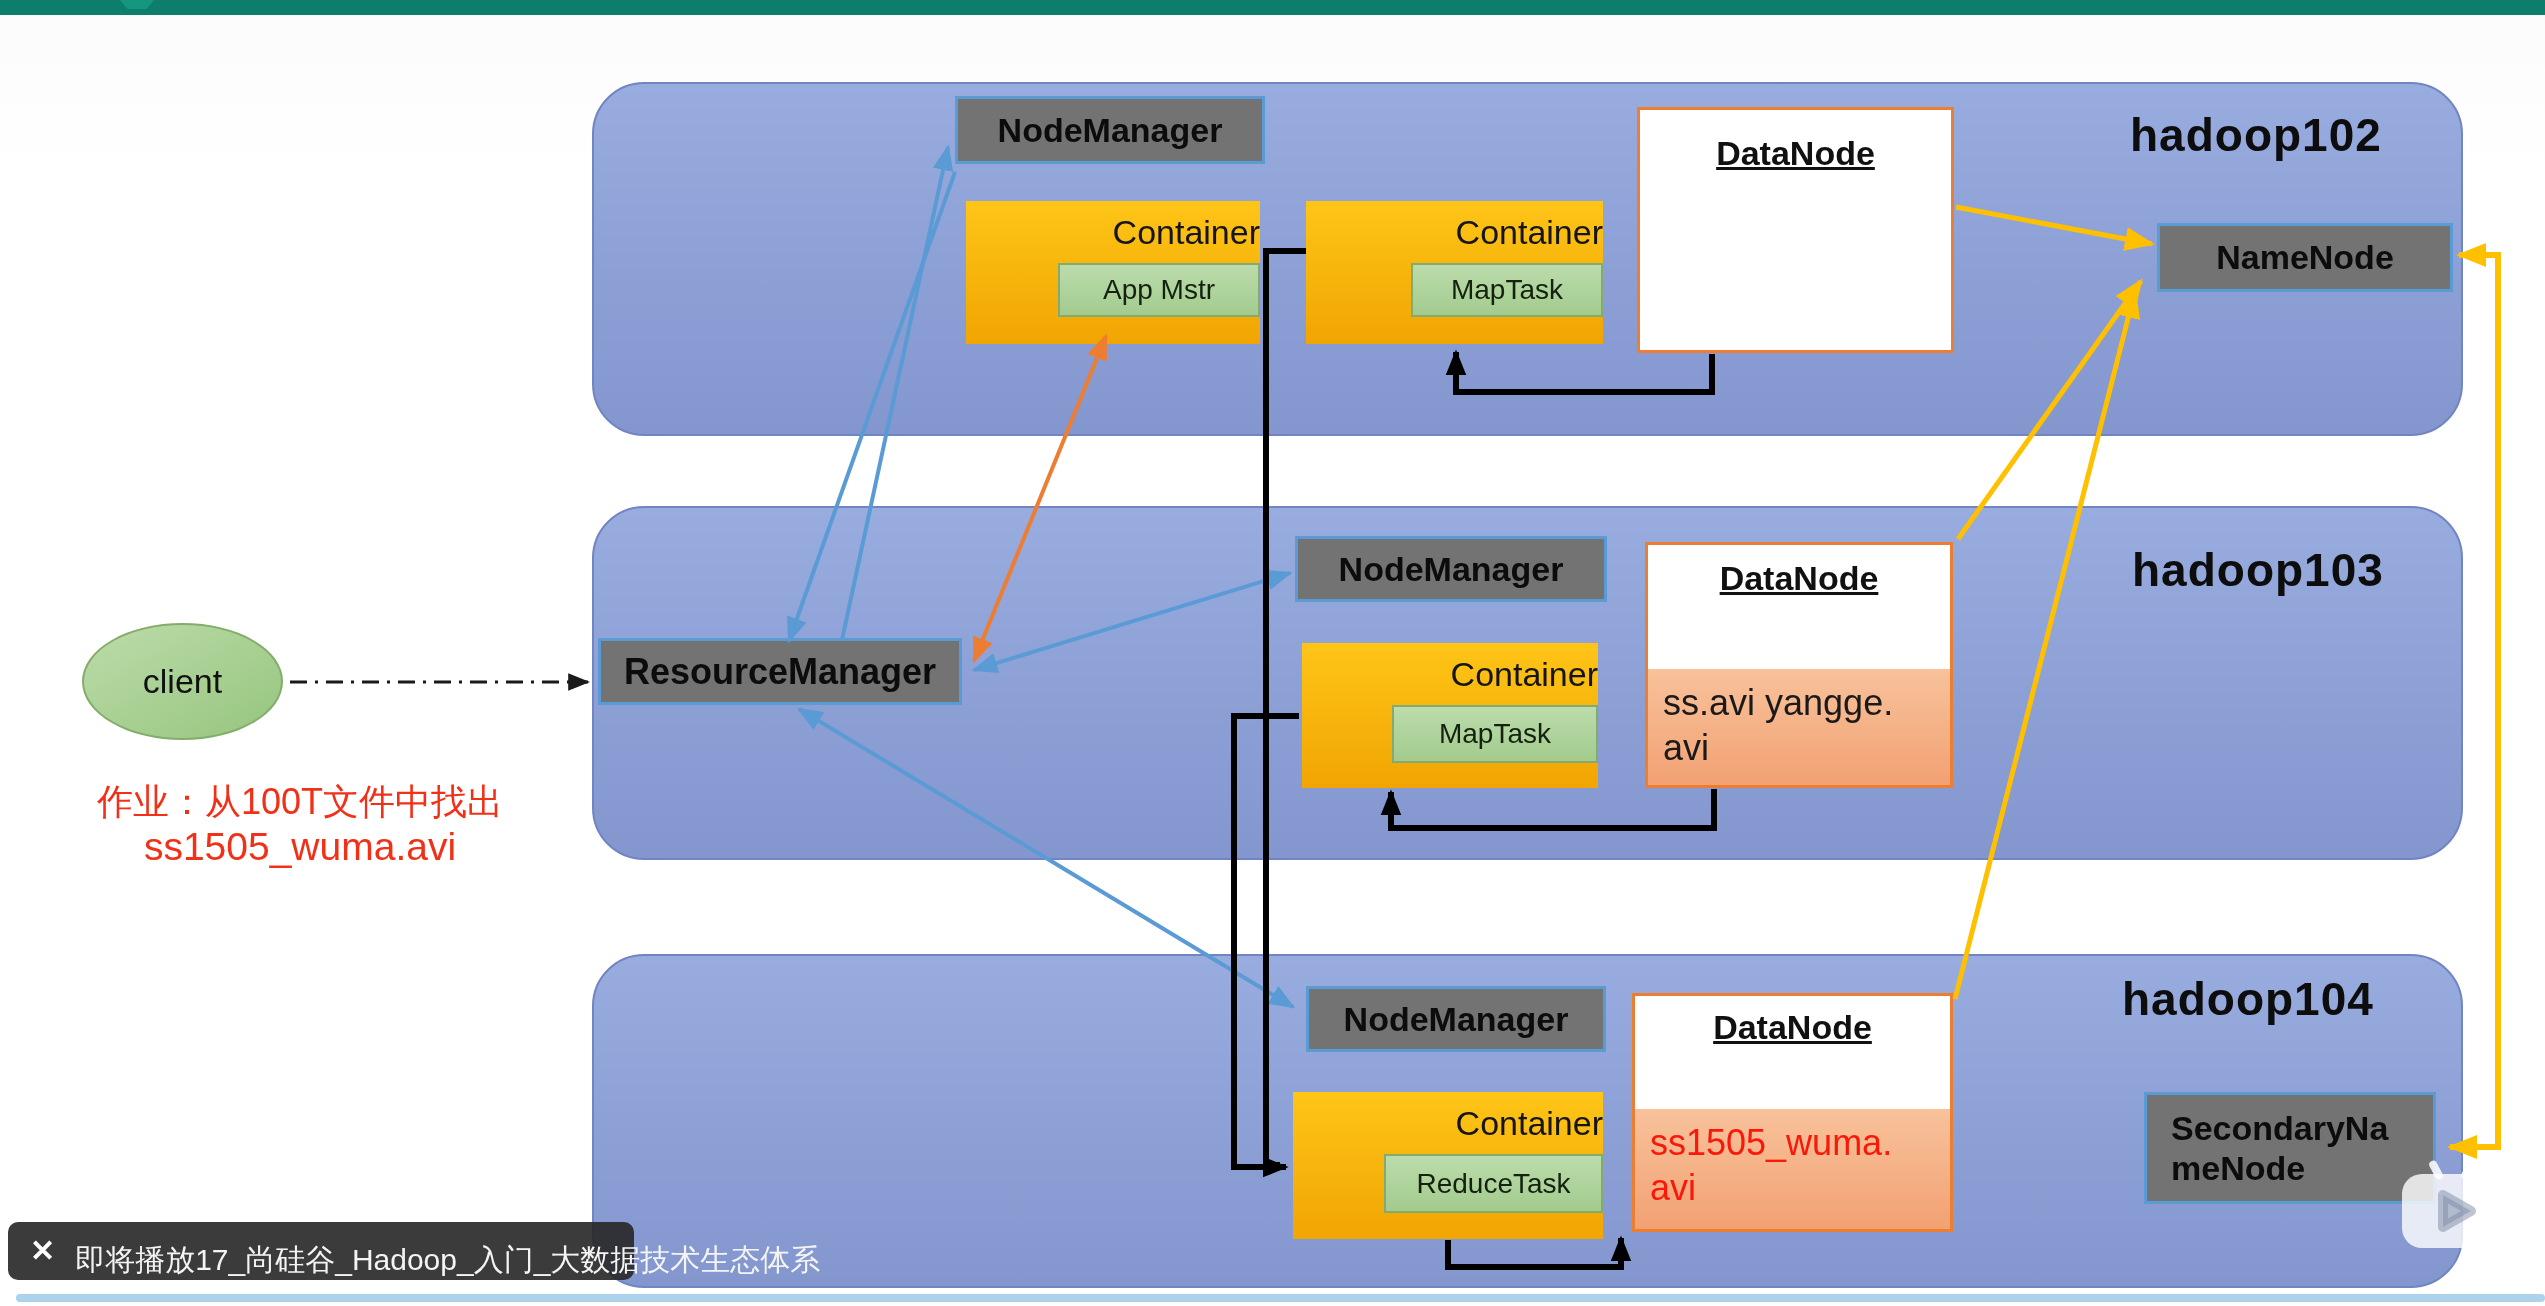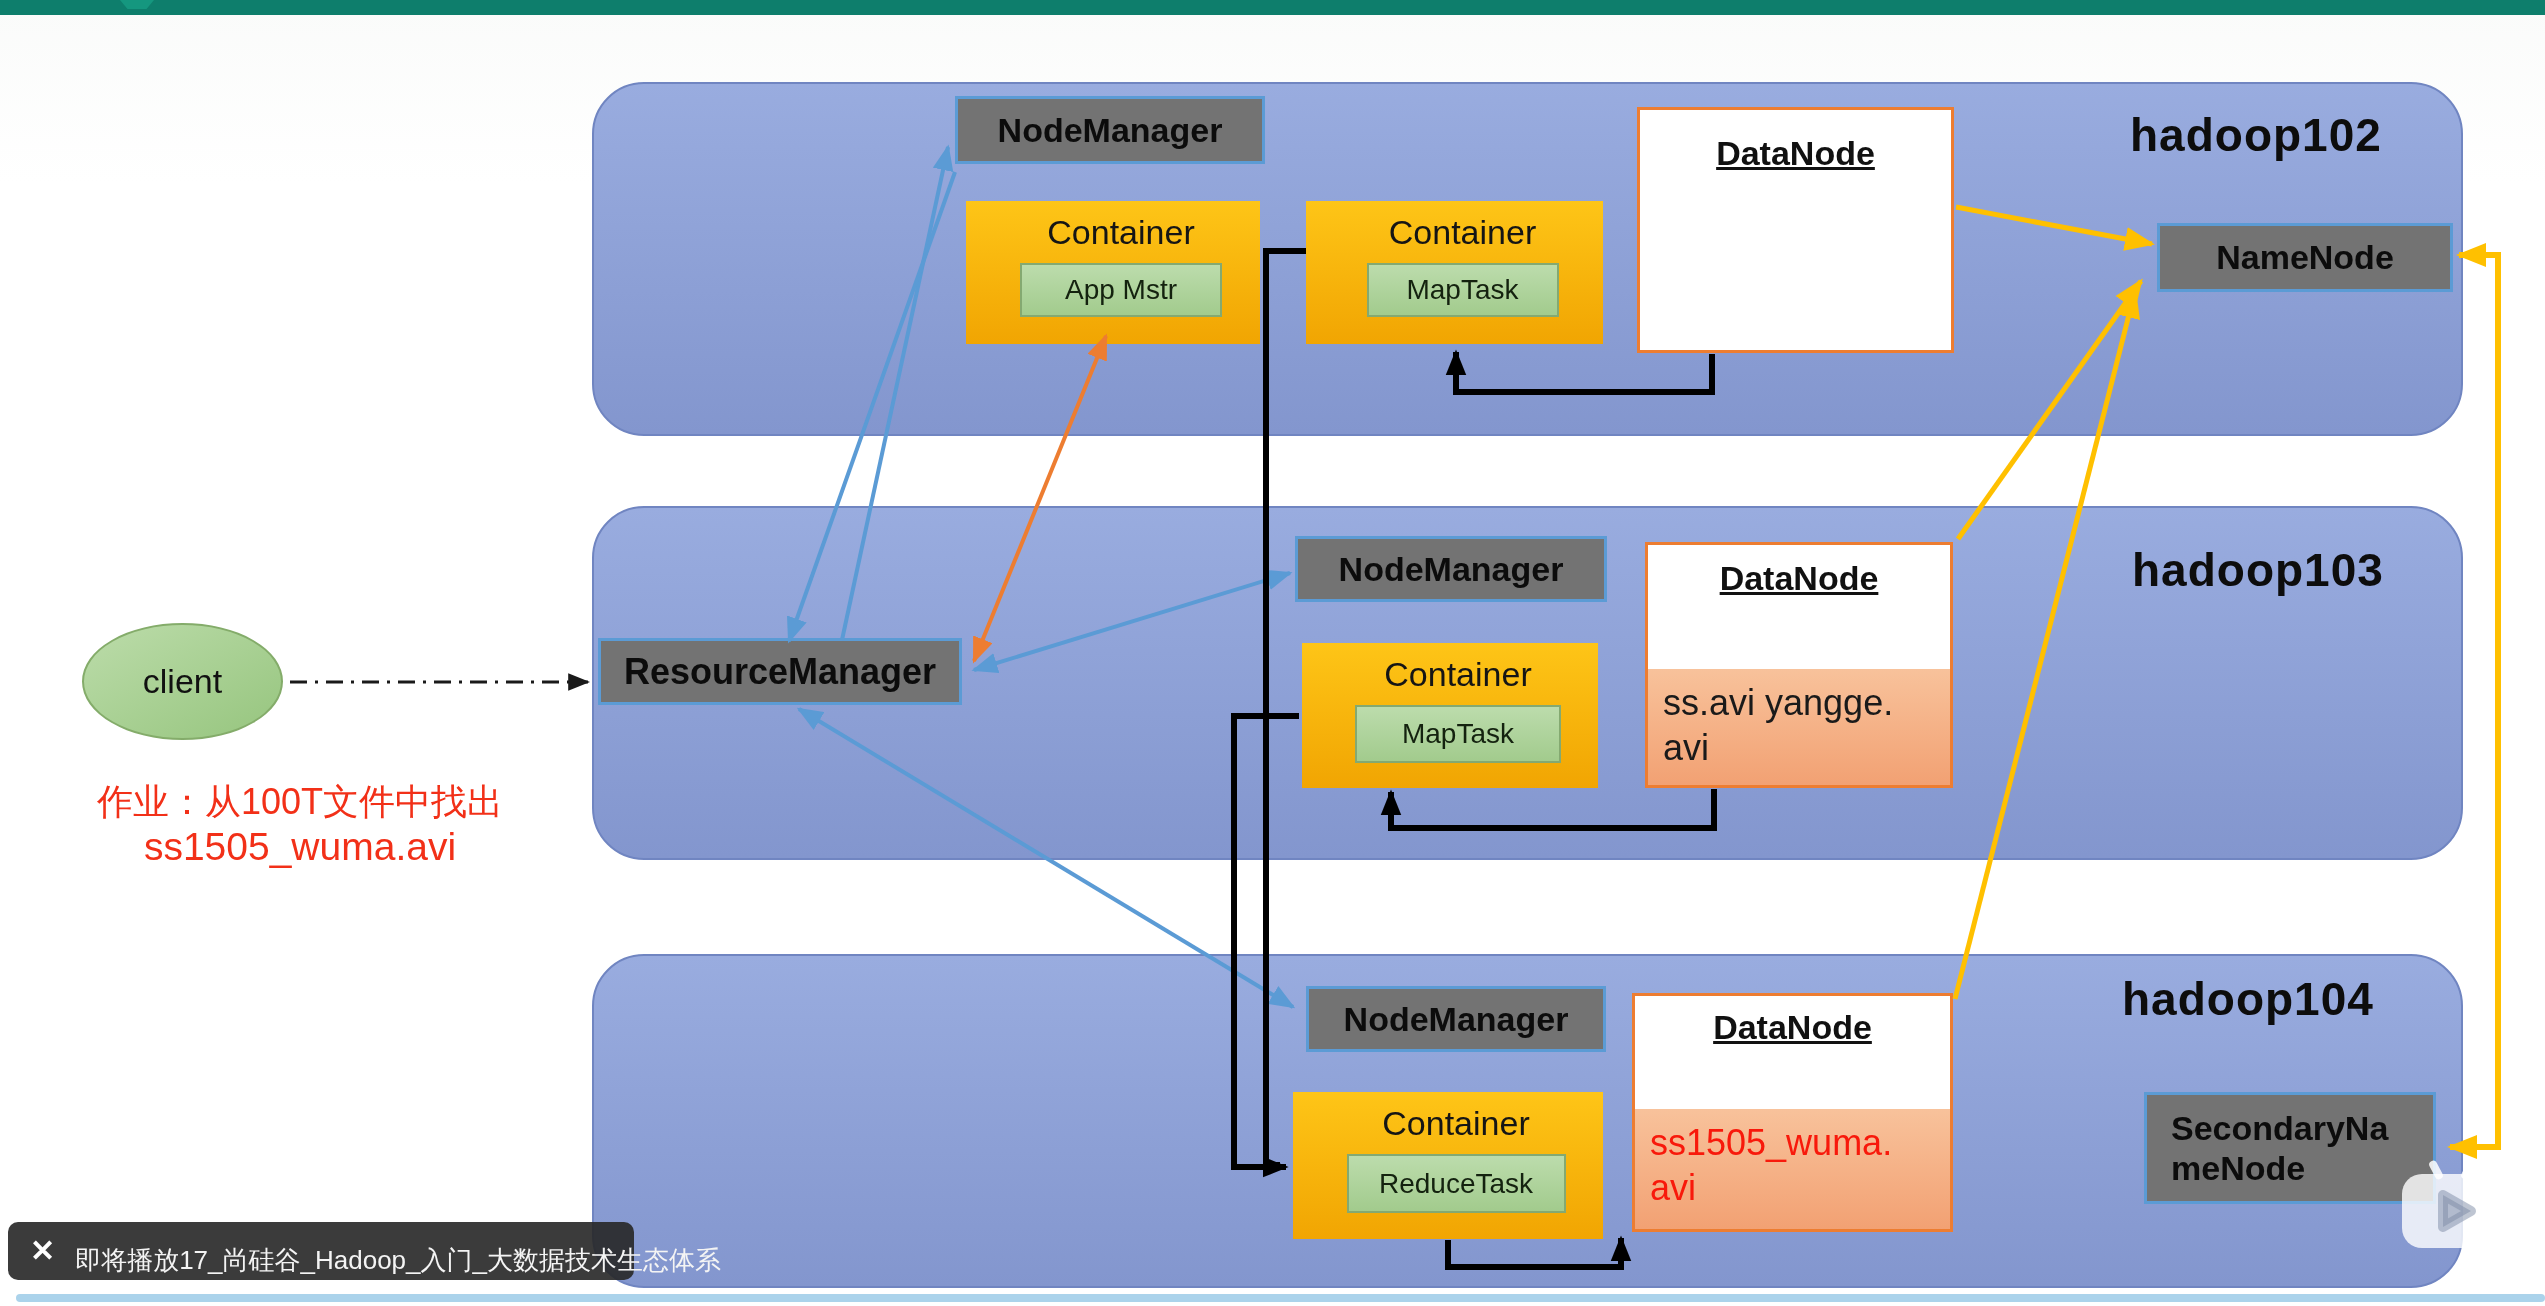--- a/index.html
+++ b/index.html
@@ -18,21 +18,21 @@
     border:2px solid #7085C1;box-sizing:border-box;}
   .h102{top:82px;height:354px;}
   .h103{top:506px;height:354px;}
   .h104{top:954px;height:334px;}
   .host-label{position:absolute;font-size:46px;font-weight:bold;color:#0d0d0d;letter-spacing:1px;}
   
   .wbox{position:absolute;background:#737373;border:3px solid #5B9BD5;box-sizing:border-box;
     display:flex;align-items:center;justify-content:center;font-weight:bold;font-size:34px;color:#0c0c0c;}
   
   .cbox{position:absolute;background:linear-gradient(180deg,#FEC517 0%,#F1A502 100%);
-    box-sizing:border-box;display:flex;flex-direction:column;align-items:center;padding-top:12px;
+    box-sizing:border-box;display:flex;flex-direction:column;align-items:flex-end;padding-top:12px;
     font-size:34px;color:#151515;padding-left:16px;}
   .chip{margin-top:11px;background:linear-gradient(180deg,#BCDCAC 0%,#A2CB8D 100%);
     border:2px solid #84A971;box-sizing:border-box;display:flex;align-items:center;justify-content:center;
     font-size:28px;color:#14220f;}
   
   .dnbox{position:absolute;background:#fff;border:3px solid #ED7D31;box-sizing:border-box;}
   .dn-head{display:flex;align-items:center;justify-content:center;font-weight:bold;font-size:34px;text-decoration:underline;}
   .dn-files{position:absolute;left:0;right:0;bottom:0;
     background:linear-gradient(180deg,#F8C29B 0%,#F2A173 100%);
     padding:12px 46px 8px 15px;font-size:36px;line-height:1.24;word-break:break-all;}
@@ -45,21 +45,21 @@
   .note{position:absolute;left:88px;top:780px;width:424px;text-align:center;color:#F23018;}
   .note .l1{font-size:36px;line-height:1.2;}
   .note .l2{font-size:39px;line-height:1.25;}
   
   svg.overlay{position:absolute;left:0;top:0;z-index:50;pointer-events:none;}
   
   .toast{position:absolute;left:8px;top:1222px;width:626px;height:58px;border-radius:10px;
     background:rgba(40,40,40,0.91);display:flex;align-items:center;gap:20px;padding-left:22px;
     box-sizing:border-box;z-index:60;}
   .toast .x{color:#fff;font-size:30px;font-weight:bold;line-height:1;cursor:pointer;}
-  .toast .t{color:#F4F4F4;font-size:26px;white-space:nowrap;margin-top:19px;}
+  .toast .t{color:#F4F4F4;font-size:30px;white-space:nowrap;margin-top:19px;}
   .progress{position:absolute;left:16px;top:1294px;width:2529px;height:8px;background:#ABD3EB;
     border-radius:4px;z-index:55;}
   .playbtn{position:absolute;left:2402px;top:1158px;width:102px;height:90px;z-index:70;}
   .playbtn .body{position:absolute;left:0;top:16px;width:102px;height:74px;border-radius:20px;
     background:rgba(255,255,255,0.8);}
   .playbtn .ear{position:absolute;width:8px;height:20px;border-radius:4px;background:rgba(255,255,255,0.85);}
   .playbtn .ear.l{left:30px;top:2px;transform:rotate(-28deg);}
   .playbtn .ear.r{left:62px;top:2px;transform:rotate(28deg);}
 </style>
 </head>

